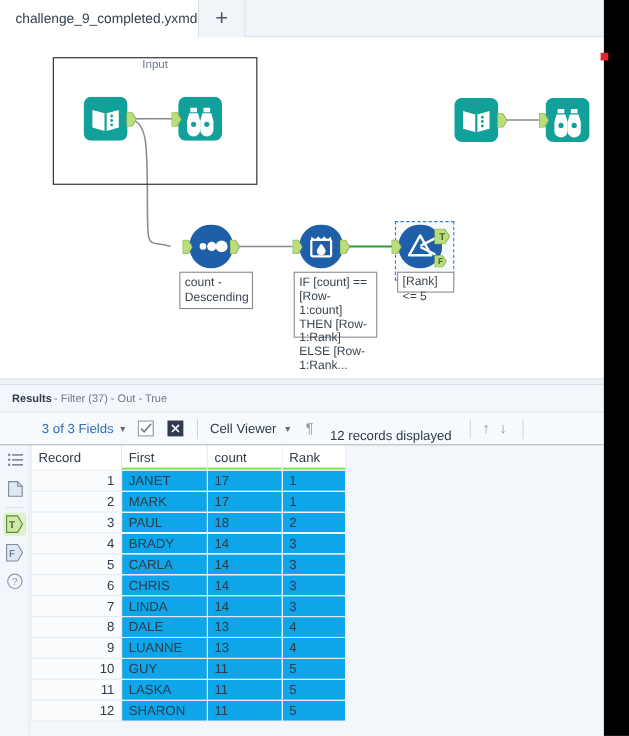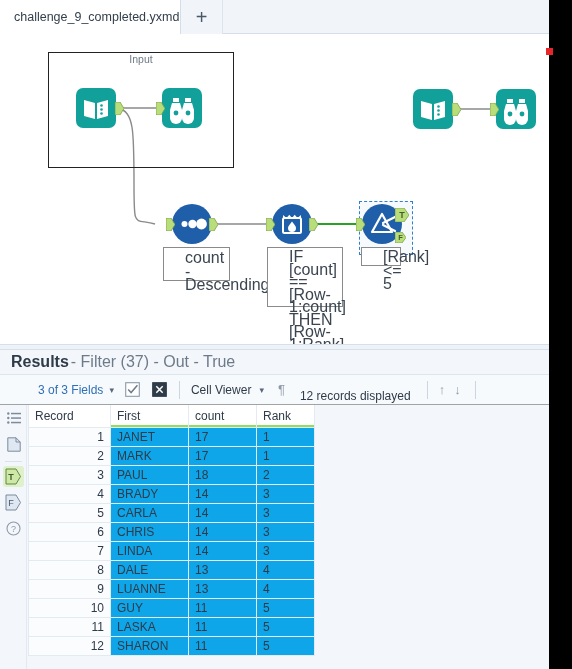--- a/index.html
+++ b/index.html
@@ -76,24 +76,24 @@
 
   
   .anchor{position:absolute;width:9px;height:13px;}
   .anchor .a-svg{display:block;}
 
   
   .anno{
     position:absolute;
     border:1px solid #8a8a8a;
     background:#ffffff;
-    font-size:16px;
+    font-size:11px;
     line-height:13.5px;
     color:#3a4550;
-    padding:3px 4px 4px 21px;
+    padding:3px 4px 4px 4px;
     box-sizing:border-box;
   }
 
   
   .selection{
     position:absolute;
     border:1px dashed #2f7fd0;
     background:rgba(47,127,208,0.04);
     box-sizing:border-box;
   }
@@ -112,21 +112,21 @@
   }
 
   
   .results{
     position:absolute;left:0;top:350px;width:549px;height:319px;
     background:#f3f7fc;
   }
   .results-header{
     position:absolute;left:0;top:0;width:549px;height:24px;
     display:flex;align-items:center;padding-left:11px;
-    font-size:16px;color:#6b7785;
+    font-size:10px;color:#6b7785;
     box-sizing:border-box;
   }
   .results-header .rh-strong{font-weight:bold;color:#2f3b49;margin-right:2px;}
   .results-header .rh-rest{color:#6e7a88;}
 
   .results-toolbar{
     position:absolute;left:0;top:24px;width:549px;height:31px;
     border-top:1px solid #dde5ee;
     border-bottom:1px solid #a3a3a3;
     background:#f7fafd;
@@ -357,21 +357,21 @@
           <path d="M0 0 H9 L14 7 L9 14 H0 Z" fill="#b9dd7a" stroke="#7ca348" stroke-width="0.8"></path>
         </svg>
       <span style="position:relative;z-index:2;">T</span>
     </div>
     <div class="tf-badge" style="left:395px;top:198px;width:11px;height:11px;font-size:7.5px;">
       <svg width="11" height="11" viewBox="0 0 11 11" style="position:absolute;left:0;top:0;">
           <path d="M0 0 H7 L11 5.5 L7 11 H0 Z" fill="#b9dd7a" stroke="#7ca348" stroke-width="0.8"></path>
         </svg>
       <span style="position:relative;z-index:2;">F</span>
     </div>
-    <div class="anno" style="left:361px;top:213px;width:40px;height:19px;padding-top:2px;">[Rank] &lt;= 5</div>
+    <div class="anno" style="left:361px;top:213px;width:52px;height:19px;padding-top:2px;">[Rank] &lt;= 5</div>
 
   </div>
 
   <div class="splitter"></div>
 
   <div class="results">
 
     <div class="results-header">
       <span class="rh-strong">Results</span>
       <span class="rh-rest"> - Filter (37) - Out - True</span>

